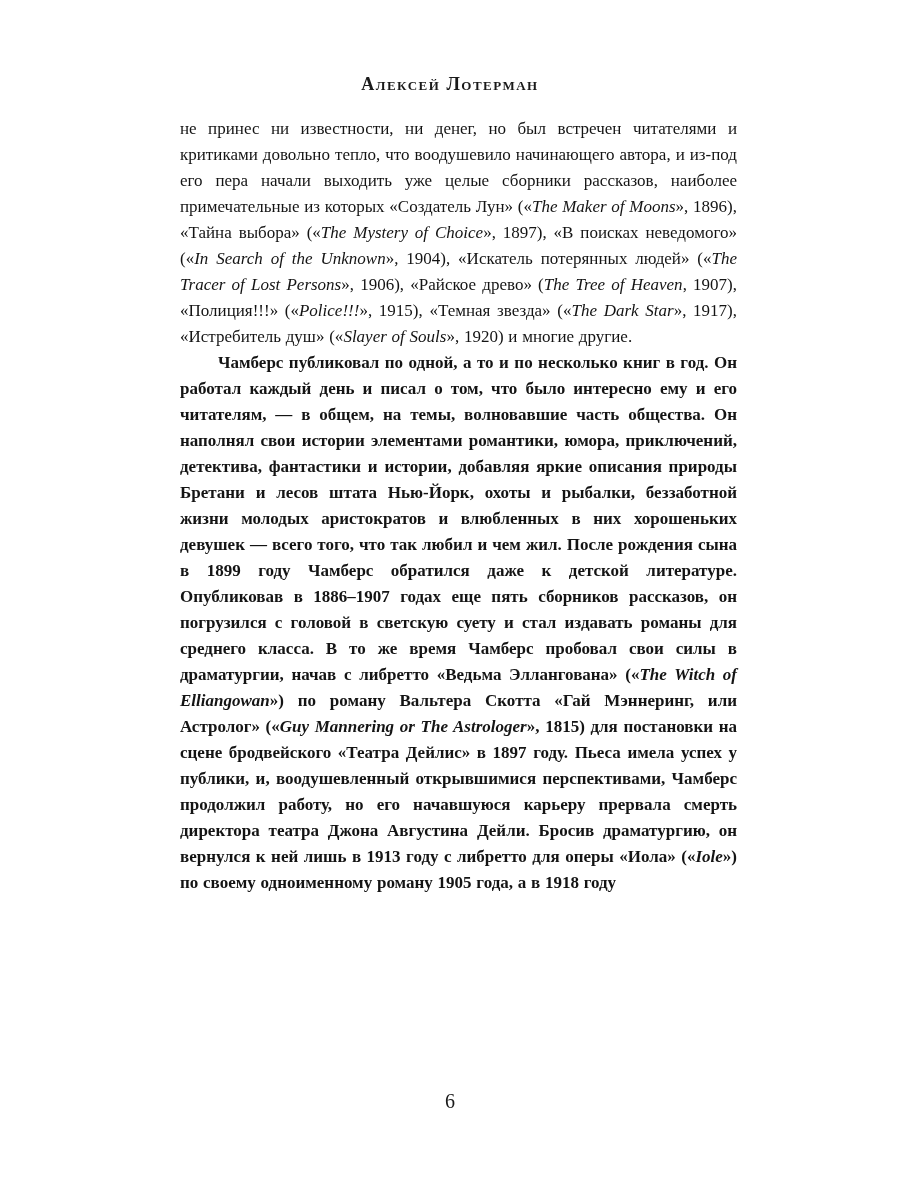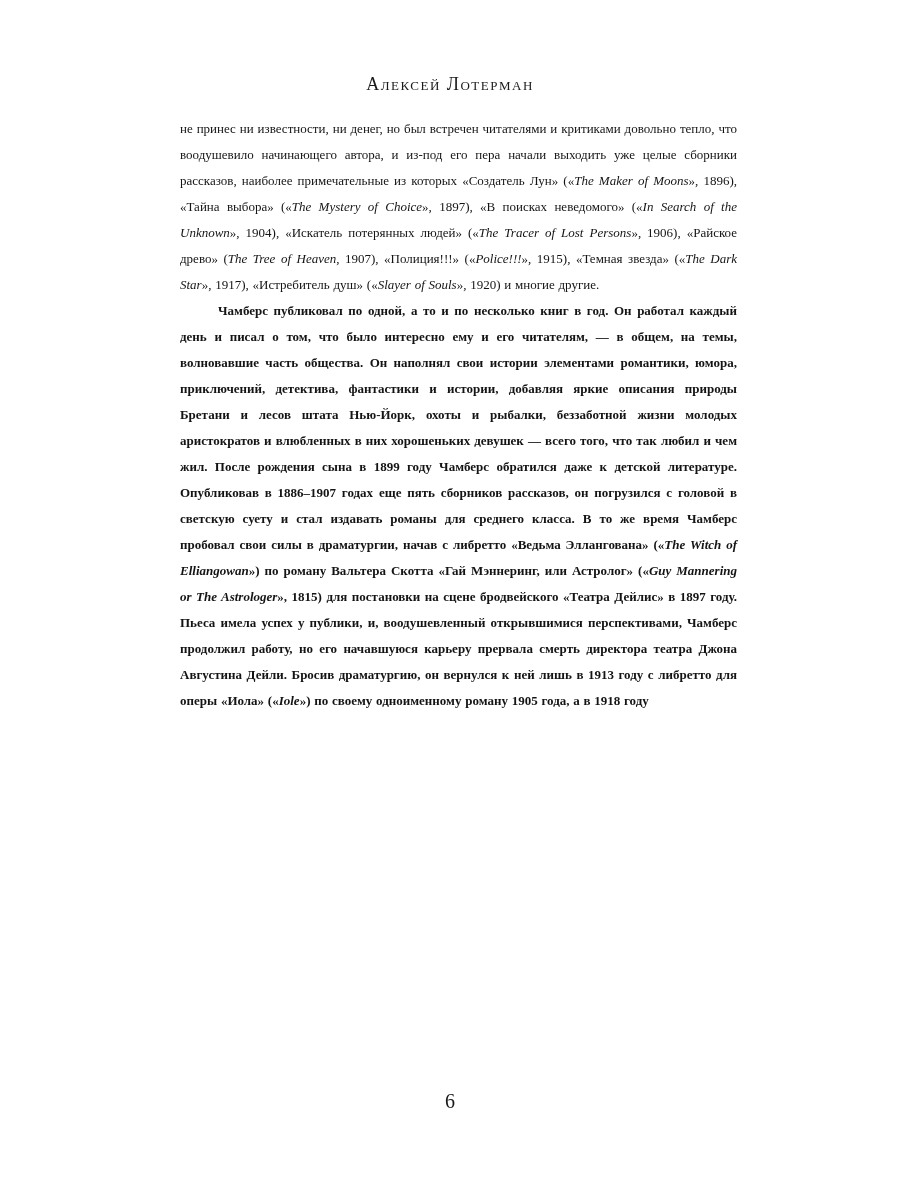--- a/index.html
+++ b/index.html
@@ -19,27 +19,28 @@
   .running-head {
     position: absolute;
     top: 74px;
     left: 0;
     width: 100%;
     text-align: center;
     font-variant: small-caps;
     letter-spacing: 1.5px;
     font-size: 18px;
     color: #1a1a1a;
+    font-weight: bold;
   }
   .body-text {
     position: absolute;
     top: 116px;
     left: 180px;
     width: 557px;
-    font-size: 13px;
+    font-size: 17px;
     line-height: 26px;
     text-align: justify;
     color: #141414;
     hyphens: auto;
     -webkit-hyphens: auto;
     word-spacing: 0.5px;
   }
   .body-text p {
     margin: 0;
     padding: 0;

